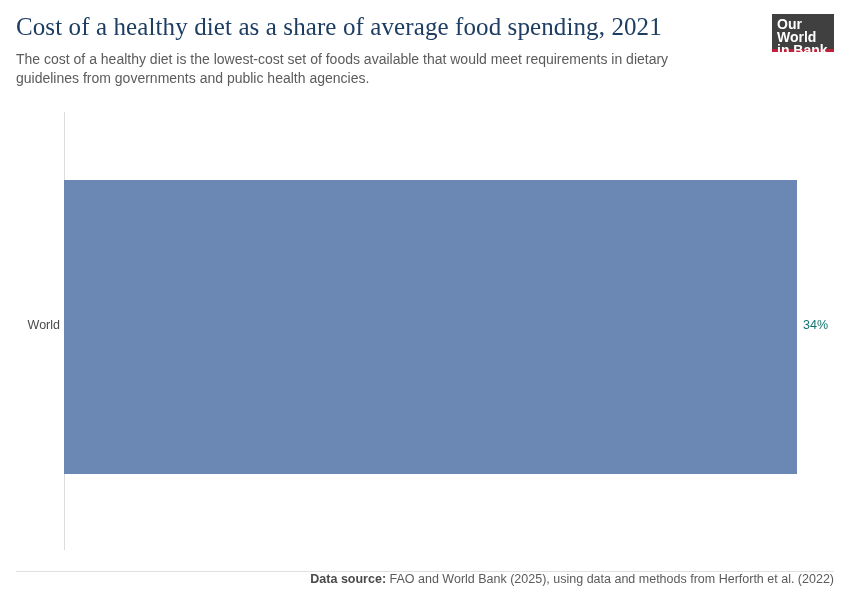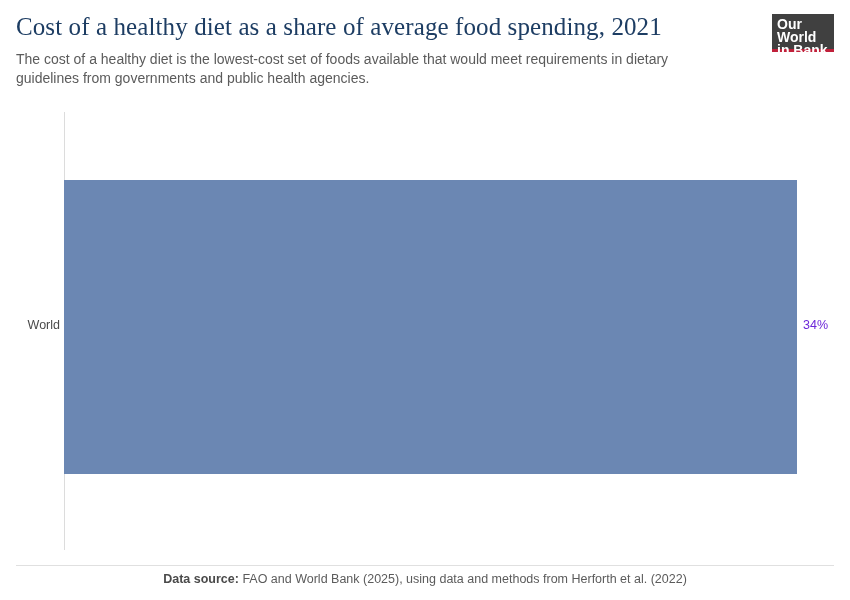--- a/index.html
+++ b/index.html
@@ -93,33 +93,33 @@
     top: 214px;
     width: 54px;
     text-align: right;
     font-size: 12.5px;
     color: #4a4a4a;
   }
   .bar-value {
     position: absolute;
     top: 214px;
     font-size: 12.5px;
-    color: #6d28d9;
+    color: #0f766e;
     white-space: nowrap;
   }
   
   .footer {
     position: absolute;
     left: 16px;
     bottom: 14px;
     width: 818px;
     border-top: 1px solid #e0e0e0;
-    padding-top: 6px;
+    padding-top: 0;
     display: flex;
-    justify-content: center;
+    justify-content: flex-end;
     align-items: baseline;
     font-size: 12.5px;
     color: #5b5b5b;
   }
   .footer-left strong {
     color: #4a4a4a;
     font-weight: bold;
   }
   .footer-right {
     color: #5b5b5b;

